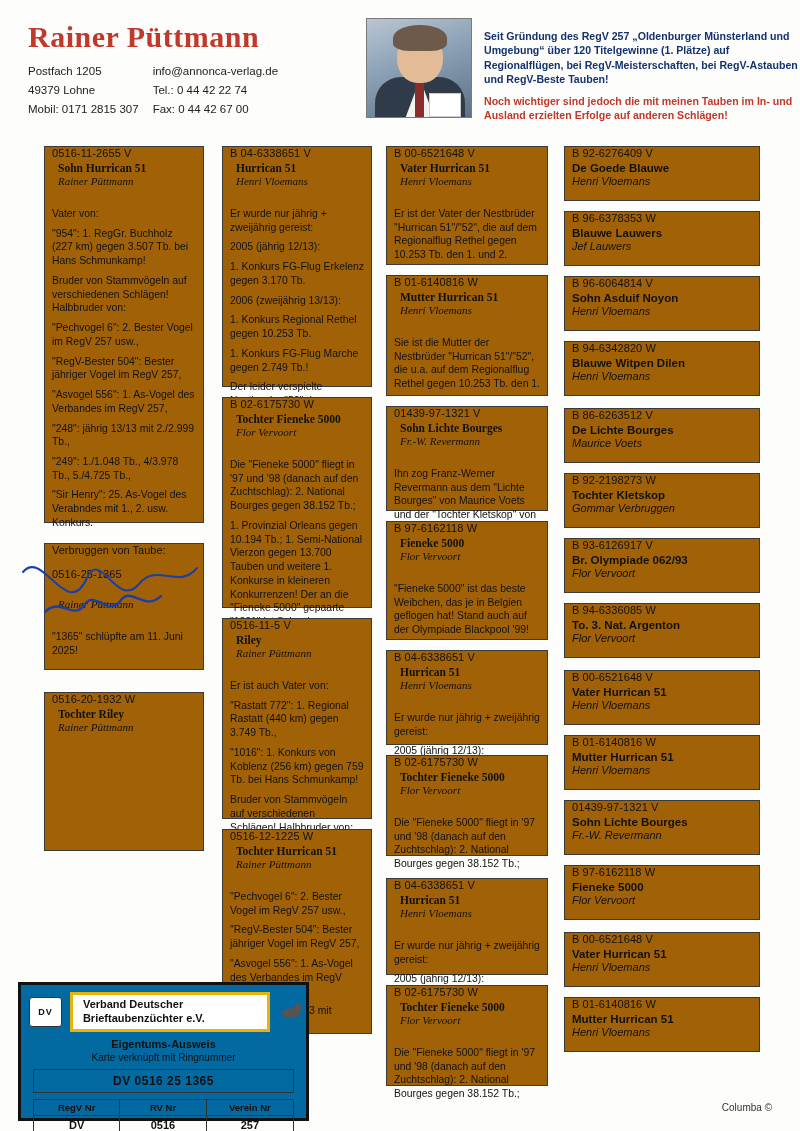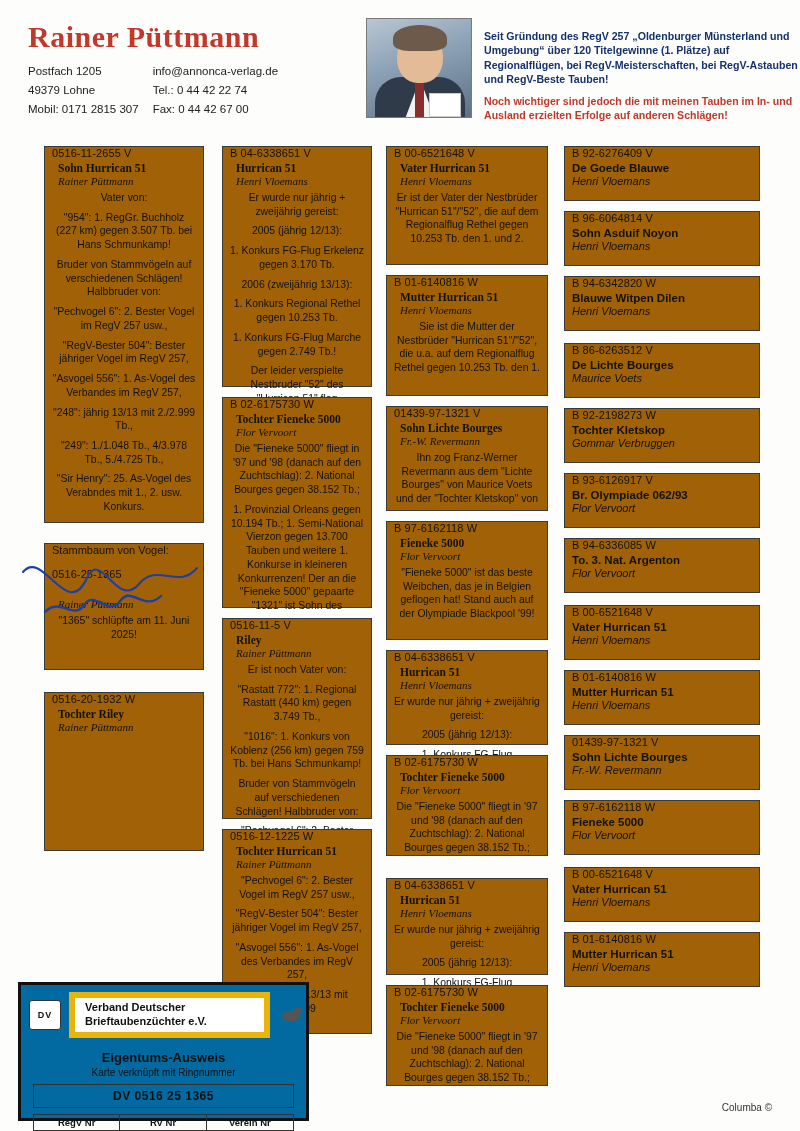--- a/index.html
+++ b/index.html
@@ -104,22 +104,21 @@
     margin:2px 0 1px 0;
   }
   .ow{
     font-size:11px;
     font-style:italic;
     margin-bottom:3px;
   }
   .txt{
     font-size:10.4px;
     line-height:1.32;
-    margin-top:4px;
-    text-align:center;
+    margin-top:20px;
   }
   .txt p{margin:0 0 6px 0;}
   .txt p:last-child{margin-bottom:0;}
   .indent{padding-left:6px;font-family:Liberation Serif, serif;}
 
   
   .c1 .box{margin-bottom:0;}
   .sigline{
     position:absolute;left:-24px;top:-6px;width:190px;height:90px;
   }
@@ -133,37 +132,37 @@
     display:flex;align-items:center;gap:8px;
     padding:7px 8px 4px 8px;
   }
   .dvb-logo{
     width:40px;height:28px;border:1px solid #333;border-radius:3px;
     display:flex;align-items:center;justify-content:center;
     font-size:9px;font-weight:bold;letter-spacing:1px;
     background:#fff;
   }
   .dvb-title{
-    border:6px solid #eab308;padding:3px 10px;
+    border:3px solid #eab308;padding:3px 10px;
     font-size:11px;font-weight:bold;line-height:1.25;
     background:#fff;
   }
   .dvb-bird{
     width:26px;height:22px;position:relative;
   }
   .dvb-bird .bd{
     position:absolute;left:4px;top:7px;width:18px;height:10px;
     background:#555;border-radius:60% 40% 50% 50%;
   }
   .dvb-bird .hd{
     position:absolute;left:16px;top:3px;width:8px;height:8px;
     background:#555;border-radius:50%;
   }
   .dvb-sub{
-    text-align:center;font-size:13px;font-weight:bold;margin-top:8px;
+    text-align:center;font-size:11px;font-weight:bold;margin-top:2px;
   }
   .dvb-sub2{
     text-align:center;font-size:10px;margin-top:2px;
   }
   .dvb-num{
     margin:6px 12px 0 12px;border:1px solid #333;height:22px;
     display:flex;align-items:center;justify-content:center;
     font-size:12px;font-weight:bold;letter-spacing:0.5px;
   }
   .dvb-tbl{
@@ -240,21 +239,21 @@
           <p>"Pechvogel 6": 2. Bester Vogel im RegV 257 usw.,</p>
           <p>"RegV-Bester 504": Bester jähriger Vogel im RegV 257,</p>
           <p>"Asvogel 556": 1. As-Vogel des Verbandes im RegV 257,</p>
           <p>"248": jährig 13/13 mit 2./2.999 Tb.,</p>
           <p>"249": 1./1.048 Tb., 4/3.978 Tb., 5./4.725 Tb.,</p>
           <p>"Sir Henry": 25. As-Vogel des Verabndes mit 1., 2. usw. Konkurs.</p>
         </div>
       </div>
 
       <div class="box" style="margin-top:20px;height:118px;">
-        <div class="stamm">Stammbaum von Vogel:</div>
+        <div class="stamm">Verbruggen von Taube:</div>
         <div class="ring" style="margin-top:12px;">0516-25-1365</div>
         <div class="ow indent" style="margin-top:18px;">Rainer Püttmann</div>
         <div class="txt">
           <p>"1365" schlüpfte am 11. Juni 2025!</p>
         </div>
         <svg class="sigline" viewBox="0 0 190 90">
           <path d="M2 34 C 22 10, 46 84, 66 40 C 80 10, 96 72, 118 46 C 136 24, 158 52, 176 30" stroke="#1b3fa8" stroke-width="2" fill="none" stroke-linecap="round"></path>
           <path d="M24 74 C 40 58, 52 84, 64 66 C 74 52, 88 80, 100 62 C 110 48, 124 74, 140 58" stroke="#1b3fa8" stroke-width="2.4" fill="none" stroke-linecap="round"></path>
         </svg>
       </div>
@@ -291,21 +290,21 @@
           <p>Die "Fieneke 5000" fliegt in '97 und '98 (danach auf den Zuchtschlag): 2. National Bourges gegen 38.152 Tb.;</p>
           <p>1. Provinzial Orleans gegen 10.194 Tb.; 1. Semi-National Vierzon gegen 13.700 Tauben und weitere 1. Konkurse in kleineren Konkurrenzen! Der an die "Fieneke 5000" gepaarte "1321" ist Sohn des</p>
         </div>
       </div>
 
       <div class="box" style="height:192px;">
         <div class="ring">0516-11-5 V</div>
         <div class="nm indent">Riley</div>
         <div class="ow indent">Rainer Püttmann</div>
         <div class="txt">
-          <p>Er ist noch Vater von:</p>
+          <p>Er ist auch Vater von:</p>
           <p>"Rastatt 772": 1. Regional Rastatt (440 km) gegen 3.749 Tb.,</p>
           <p>"1016": 1. Konkurs von Koblenz (256 km) gegen 759 Tb. bei Hans Schmunkamp!</p>
           <p>Bruder von Stammvögeln auf verschiedenen Schlägen! Halbbruder von:</p>
           <p>"Pechvogel 6": 2. Bester Vogel</p>
         </div>
       </div>
 
       <div class="box" style="height:196px;">
         <div class="ring">0516-12-1225 W</div>
         <div class="nm indent">Tochter Hurrican 51</div>
@@ -396,20 +395,25 @@
           <p>Die "Fieneke 5000" fliegt in '97 und '98 (danach auf den Zuchtschlag): 2. National Bourges gegen 38.152 Tb.;</p>
         </div>
       </div>
     </div>
 
     <div class="col c4">
       <div class="box" style="height:46px;">
         <div class="ring">B 92-6276409 V</div>
         <div class="nm">De Goede Blauwe</div>
         <div class="ow">Henri Vloemans</div>
+      </div>
+      <div class="box" style="height:46px;">
+        <div class="ring">B 96-6378353 W</div>
+        <div class="nm">Blauwe Lauwers</div>
+        <div class="ow">Jef Lauwers</div>
       </div>
       <div class="box" style="height:46px;">
         <div class="ring">B 96-6064814 V</div>
         <div class="nm">Sohn Asduif Noyon</div>
         <div class="ow">Henri Vloemans</div>
       </div>
       <div class="box" style="height:46px;">
         <div class="ring">B 94-6342820 W</div>
         <div class="nm">Blauwe Witpen Dilen</div>
         <div class="ow">Henri Vloemans</div>

